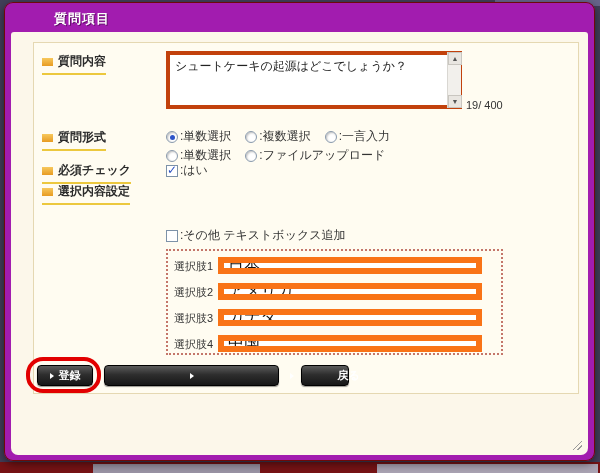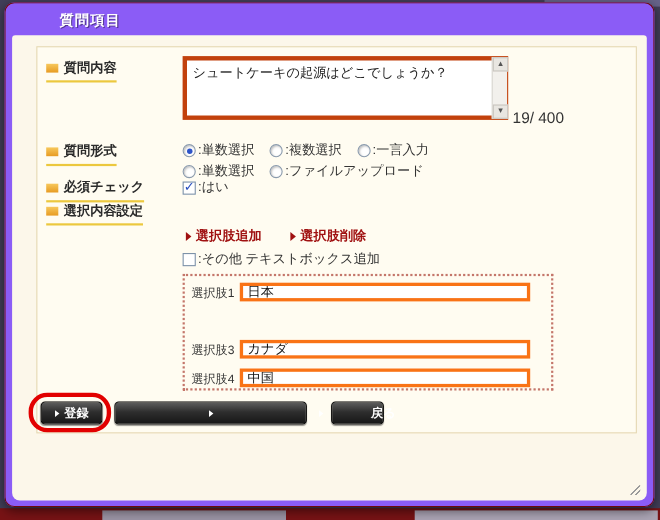--- a/index.html
+++ b/index.html
@@ -9,21 +9,21 @@
     background:#423f59;
     font-family:"Liberation Sans","DejaVu Sans",sans-serif;
   }
   .bg-top-right { position:absolute; left:495px; top:0; width:105px; height:6px; background:#67648a; }
   .bg-strip   { position:absolute; left:0; top:462px; width:600px; height:11px; background:#781315; }
   .bg-thumb-a { position:absolute; left:93px;  top:464px; width:167px; height:9px; background:#9b94a5; }
   .bg-thumb-b { position:absolute; left:377px; top:464px; width:221px; height:9px; background:#aba4b4; }
 
   .window {
     position:absolute; left:4px; top:2px; width:591px; height:459px;
-    background:#8b5cf6; border-radius:9px;
+    background:#a21caf; border-radius:9px;
     box-shadow: inset 0 0 0 1px #6e0909, 0 3px 10px rgba(0,0,0,.5);
   }
   .title {
     position:absolute; left:50px; top:8px; color:#ffffff;
     font-weight:bold; font-size:13px; letter-spacing:1px;
     text-shadow:1px 1px 0 rgba(0,0,0,.4);
   }
   .body {
     position:absolute; left:7px; top:30px; width:577px; height:423px;
     background:#fcf7ea; border-radius:3px 3px 7px 7px;
@@ -46,21 +46,21 @@
   }
   .scrollbar {
     position:absolute; left:413px; top:9px; width:14px; height:56px;
     background:#f2f0ec; border-left:1px solid #d9d7d2;
   }
   .sb-btn {
     position:absolute; left:0; width:14px; height:13px; background:#e9e6e1;
     border:1px solid #c9c6c0; color:#555; font-size:7px; line-height:11px; text-align:center;
   }
   .sb-up { top:0; } .sb-down { bottom:0; }
-  .counter { position:absolute; left:432px; top:56px; font-size:14px; color:#333; white-space:nowrap; }
+  .counter { position:absolute; left:432px; top:56px; font-size:11px; color:#333; white-space:nowrap; }
 
   .opt-row { position:absolute; display:flex; align-items:flex-start; gap:14px; }
   .opt { display:inline-flex; align-items:center; gap:2px; font-size:12px; color:#333; white-space:nowrap; }
   .radio {
     width:12px; height:12px; border-radius:50%; background:#fff;
     border:1px solid #8a9aac; box-shadow:inset 1px 1px 2px rgba(0,0,0,.25);
     display:inline-block; position:relative; flex:0 0 auto;
   }
   .radio.selected::after {
     content:""; position:absolute; left:3px; top:3px; width:5px; height:5px;
@@ -81,23 +81,23 @@
   .tri-red { width:0; height:0; border-left:5px solid #a01111;
     border-top:4px solid transparent; border-bottom:4px solid transparent; display:inline-block; }
 
   .dotted-box {
     position:absolute; left:132px; top:206px; width:337px; height:106px;
     border:2px dotted #c4766a; background:transparent;
   }
   .choice-row { position:absolute; left:6px; display:flex; align-items:flex-end; }
   .choice-label { width:44px; font-size:11px; color:#333; white-space:nowrap; }
   .choice-input {
-    width:264px; height:17px; border:3px solid #f97316; background:#fff;
-    font-family:"Liberation Sans","DejaVu Sans",sans-serif;
-    font-size:12px; color:#111; padding:0 4px; outline:none;
+    width:264px; height:17px; border:6px solid #f97316; background:#fff;
+    font-family:"Liberation Sans","DejaVu Sans",sans-serif;
+    font-size:16px; color:#111; padding:0 4px; outline:none;
   }
 
   .btn {
     position:absolute; height:21px; border:1px solid #000; border-radius:4px;
     background:linear-gradient(#5c5c5c,#2e2e2e 45%,#171717);
     color:#fff; font-size:11px; font-weight:bold;
     display:inline-flex; align-items:center; justify-content:center; gap:5px;
     cursor:pointer; box-shadow:0 1px 1px rgba(0,0,0,.4); white-space:nowrap;
     font-family:"Liberation Sans","DejaVu Sans",sans-serif;
   }
@@ -182,42 +182,36 @@
             <span class="checkbox checked"></span>
             <span>:はい</span>
           </span>
         </div>
 
         <div class="row-label" style="top:140px">
           <span class="bullet"></span>
           <span class="txt">選択内容設定</span>
         </div>
 
-        <div class="links-row">
-          <span class="link">
-            <span class="tri-red"></span>
-            <span>選択肢追加</span>
-          </span>
-          <span class="link">
-            <span class="tri-red"></span>
-            <span>選択肢削除</span>
-          </span>
-        </div>
 
         <div class="opt-row" style="left:132px; top:184px">
           <span class="opt">
             <span class="checkbox"></span>
             <span>:その他 テキストボックス追加</span>
           </span>
         </div>
 
         <div class="dotted-box">
           <div class="choice-row" style="top:6px">
             <span class="choice-label">選択肢1</span>
             <input class="choice-input" value="日本" style="">
+          </div>
+          <div class="choice-row" style="top:32px">
+            <span class="choice-label">選択肢2</span>
+            <input class="choice-input" value="アメリカ" style="">
           </div>
           <div class="choice-row" style="top:58px">
             <span class="choice-label">選択肢3</span>
             <input class="choice-input" value="カナダ" style="">
           </div>
           <div class="choice-row" style="top:84px">
             <span class="choice-label">選択肢4</span>
             <input class="choice-input" value="中国" style="">
           </div>
         </div>

